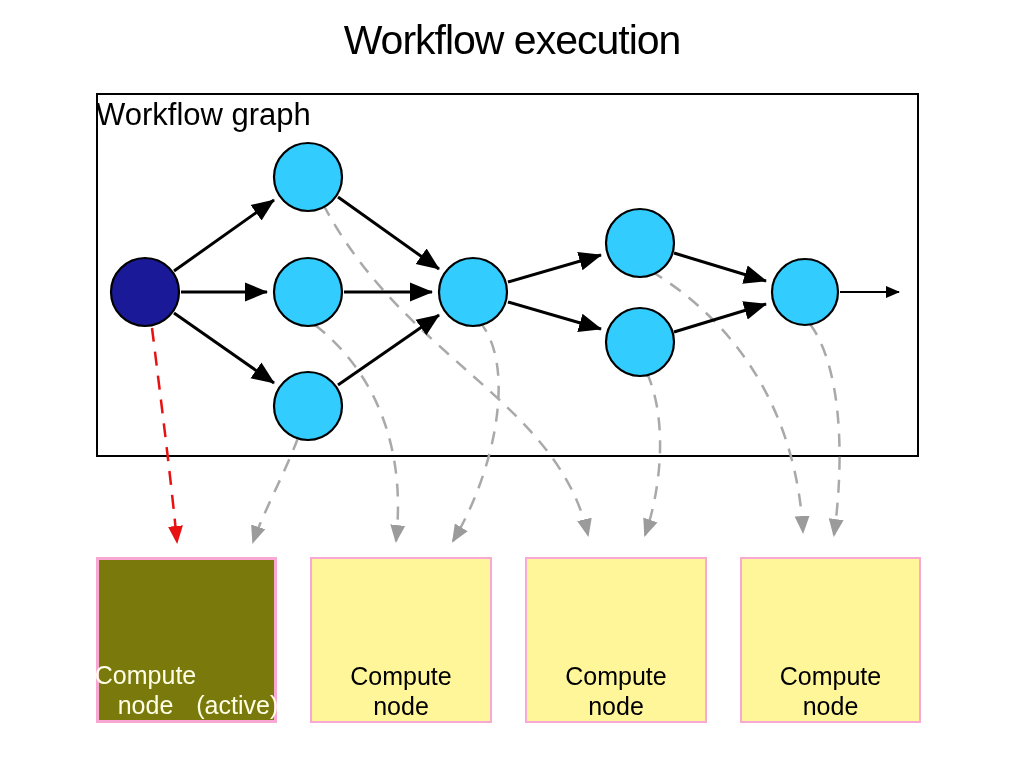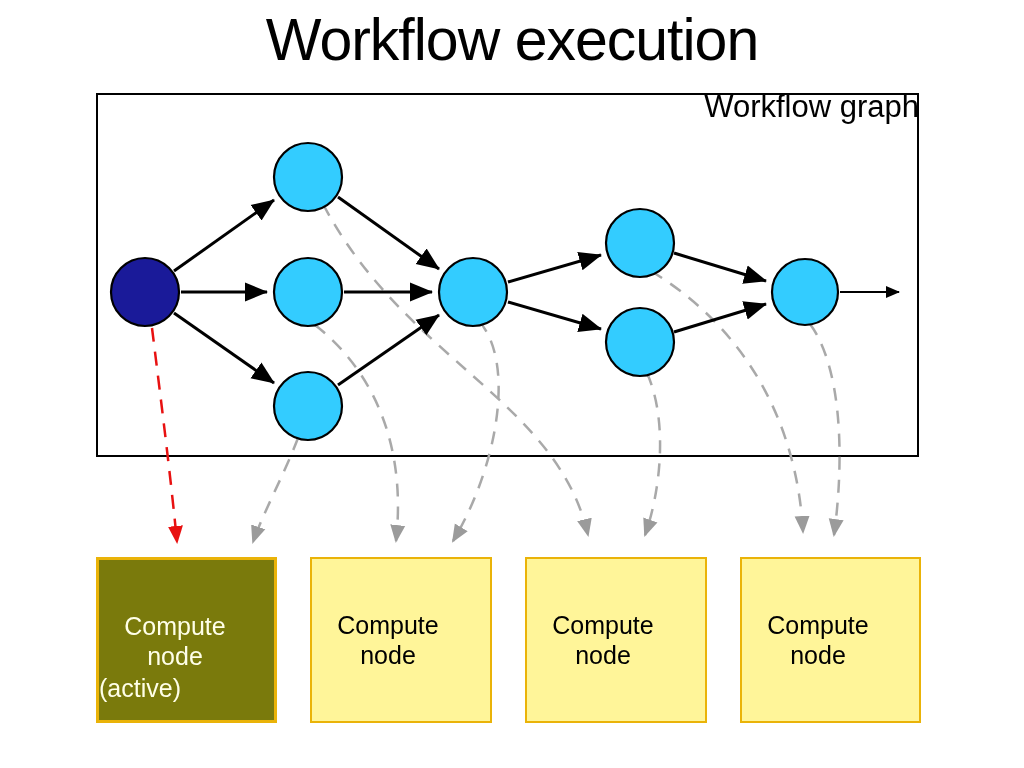--- a/index.html
+++ b/index.html
@@ -2,36 +2,36 @@
 <html><head>
 <meta charset="utf-8">
 <style>
   html,body { margin:0; padding:0; background:#fff; }
   .slide {
     position:relative; width:1024px; height:768px; background:#ffffff;
     font-family:"Liberation Sans", sans-serif; overflow:hidden;
   }
   .slide-title {
     position:absolute; left:0; top:8px; width:1024px;
-    text-align:center; font-size:59px; line-height:64px; color:#000;
+    text-align:center; font-size:41px; line-height:64px; color:#000;
     letter-spacing:-1px; white-space:nowrap;
   }
   .graph-panel {
     position:absolute; left:96px; top:93px; width:823px; height:364px;
     box-sizing:border-box; border:2px solid #000; background:#fff;
   }
   .graph-label {
-    position:absolute; left:96px; top:90px; width:823px;
-    text-align:right; font-size:31px; line-height:34px; color:#000;
+    position:absolute; left:96px; top:98px; width:823px;
+    text-align:left; font-size:31px; line-height:34px; color:#000;
   }
   svg.overlay { position:absolute; left:0; top:0; }
   .cbox {
     position:absolute; top:557px; height:166px; box-sizing:border-box;
-    border:2px solid #eab308; background:#FFF599;
-    display:flex; flex-direction:column; align-items:flex-start; justify-content:center;
+    border:2px solid #f9a8d4; background:#FFF599;
+    display:flex; flex-direction:row; align-items:flex-end; justify-content:center;
     text-align:center; color:#000; font-size:25px; line-height:30px;
   }
   .cbox.active {
     background:#7A7A0C; color:#FFFFE8; border-width:3px; padding-top:34px;
   }
   .clabel { width:152px; }
   .cstatus { margin-top:2px; }
   .b1 { left:96px;  width:181px; }
   .b2 { left:310px; width:182px; }
   .b3 { left:525px; width:182px; }

